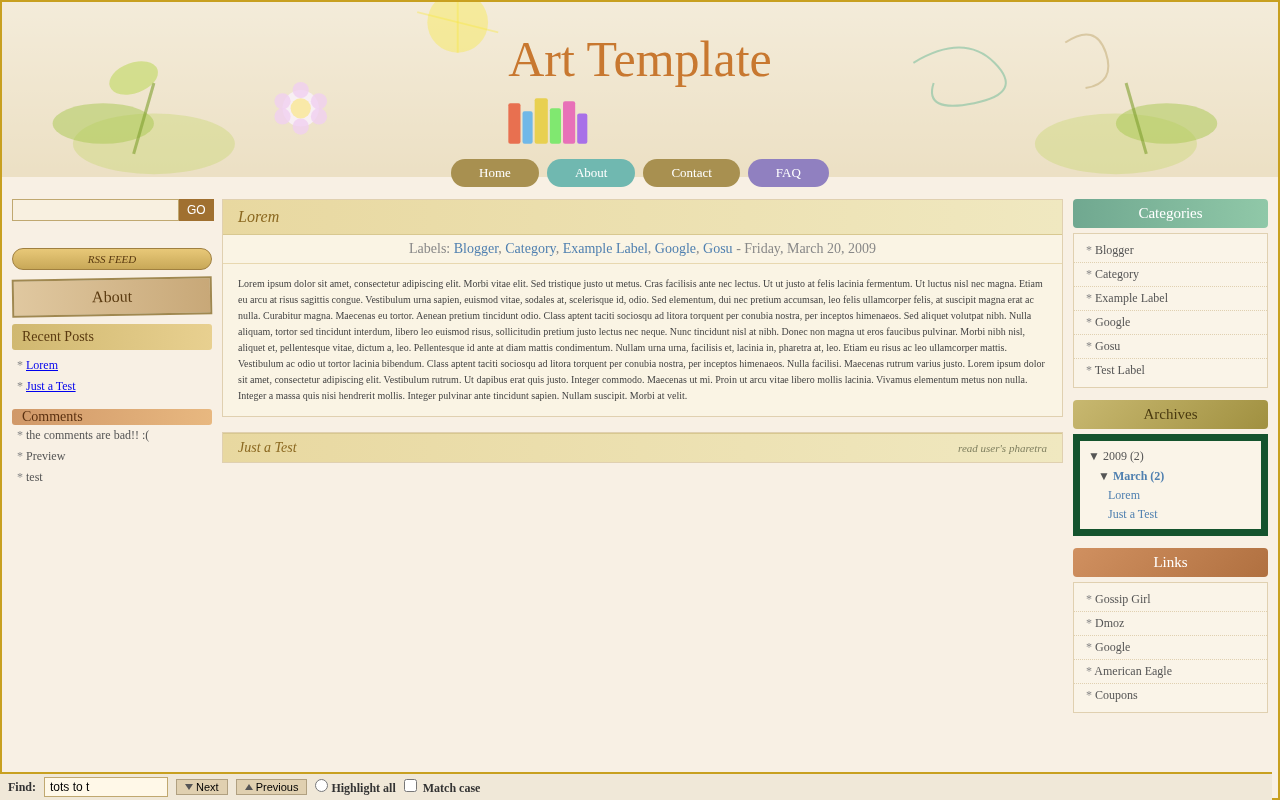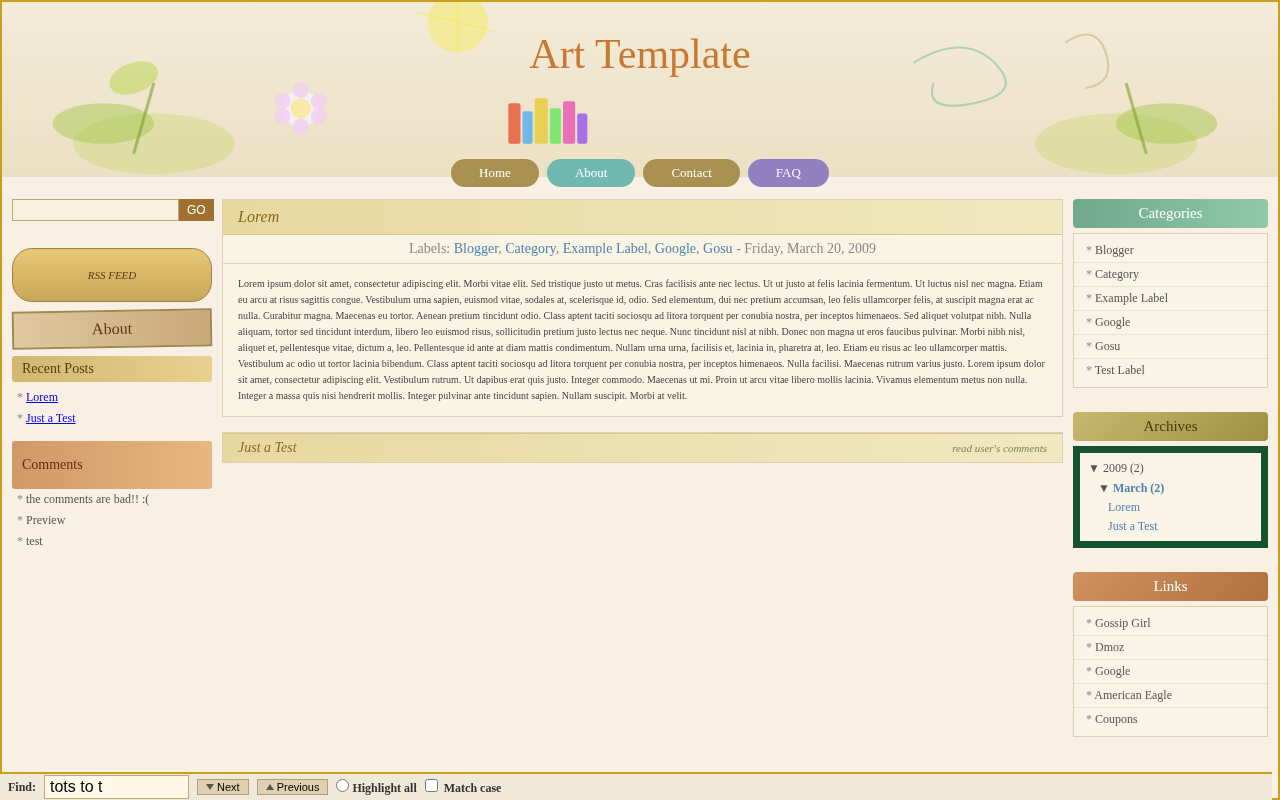--- a/index.html
+++ b/index.html
@@ -30,21 +30,21 @@
     #header {
       position: relative;
       height: 175px;
       background: linear-gradient(to bottom, #f8f0e4, #e8d8b8);
       overflow: hidden;
       text-align: center;
     }
 
     #header h1 {
       font-family: Georgia, serif;
-      font-size: 42px;
+      font-size: 50px;
       color: #c87830;
       padding-top: 28px;
       position: relative;
       z-index: 5;
       font-weight: normal;
     }
 
     
     #nav {
       display: flex;
@@ -205,21 +205,21 @@
       color: #555;
     }
 
     .sidebar-widget ul li::before {
       content: "* ";
       color: #888;
     }
 
     
     .right-widget {
-      margin-bottom: 24px;
+      margin-bottom: 12px;
     }
 
     .right-widget-title {
       background: linear-gradient(to right, #70a890, #90c8a8);
       color: #fff;
       padding: 6px 12px;
       font-family: 'Comic Sans MS', cursive;
       font-size: 15px;
       border-radius: 4px;
       margin-bottom: 5px;
@@ -289,33 +289,33 @@
     }
 
     .archives-tree .archive-post a {
       color: #5080b0;
       text-decoration: none;
     }
 
     
     .comments-title {
       background: linear-gradient(to right, #d09868, #e8b880);
-      padding: 16px 10px;
+      padding: 0 10px;
       font-family: 'Comic Sans MS', cursive;
       font-size: 14px;
       color: #5a3010;
       border-radius: 3px;
     }
 
     
     .rss-deco {
       background: linear-gradient(to bottom, #e8c878, #c8a858);
       border: 1px solid #a08040;
       border-radius: 20px;
-      padding: 20px 10px;
+      padding: 4px 10px;
       font-size: 11px;
       color: #5a3a10;
       text-align: center;
       margin-bottom: 8px;
       font-style: italic;
     }
 
     
     .about-deco {
       background: linear-gradient(to right, #e0c8a0, #c8a878);
@@ -349,22 +349,22 @@
     #find-bar label {
       font-weight: bold;
       color: #333;
       white-space: nowrap;
     }
 
     #find-input {
       border: 1px solid #c0a870;
       background: #fff8e8;
       padding: 2px 5px;
-      font-size: 16px;
-      width: 145px;
+      font-size: 12px;
+      width: 124px;
     }
 
     .find-btn {
       background: #e0d0b0;
       border: 1px solid #b0a080;
       padding: 1px 8px;
       font-size: 11px;
       cursor: pointer;
       display: flex;
       align-items: center;
@@ -505,21 +505,21 @@
           <a href="#">Google</a>,
           <a href="#">Gosu</a>
           - Friday, March 20, 2009
         </div>
         <div class="post-body">Lorem ipsum dolor sit amet, consectetur adipiscing elit. Morbi vitae elit. Sed tristique justo ut metus. Cras facilisis ante nec lectus. Ut ut justo at felis lacinia fermentum. Ut luctus nisl nec magna. Etiam eu arcu at risus sagittis congue. Vestibulum urna sapien, euismod vitae, sodales at, scelerisque id, odio. Sed elementum, dui nec pretium accumsan, leo felis ullamcorper felis, at suscipit magna erat ac nulla. Curabitur magna. Maecenas eu tortor. Aenean pretium tincidunt odio. Class aptent taciti sociosqu ad litora torquent per conubia nostra, per inceptos himenaeos. Sed aliquet volutpat nibh. Nulla aliquam, tortor sed tincidunt interdum, libero leo euismod risus, sollicitudin pretium justo lectus nec neque. Nunc tincidunt nisl at nibh. Donec non magna ut eros faucibus pulvinar. Morbi nibh nisl, aliquet et, pellentesque vitae, dictum a, leo. Pellentesque id ante at diam mattis condimentum. Nullam urna urna, facilisis et, lacinia in, pharetra at, leo. Etiam eu risus ac leo ullamcorper mattis. Vestibulum ac odio ut tortor lacinia bibendum. Class aptent taciti sociosqu ad litora torquent per conubia nostra, per inceptos himenaeos. Nulla facilisi. Maecenas rutrum varius justo. Lorem ipsum dolor sit amet, consectetur adipiscing elit. Vestibulum rutrum. Ut dapibus erat quis justo. Integer commodo. Maecenas ut mi. Proin ut arcu vitae libero mollis lacinia. Vivamus elementum metus non nulla. Integer a massa quis nisi hendrerit mollis. Integer pulvinar ante tincidunt sapien. Nullam suscipit. Morbi at velit.</div>
       </div>
 
       <div class="post">
         <div class="post-footer">
           <span class="post-footer-title">Just a Test</span>
-          <a href="#" class="post-footer-link">read user's comments</a>
+          <a href="#" class="post-footer-link">read user's pharetra</a>
         </div>
       </div>
 
     </div>
 
     <div id="sidebar-right">
 
       <div class="right-widget">
         <div class="right-widget-title">Categories</div>
         <ul>

